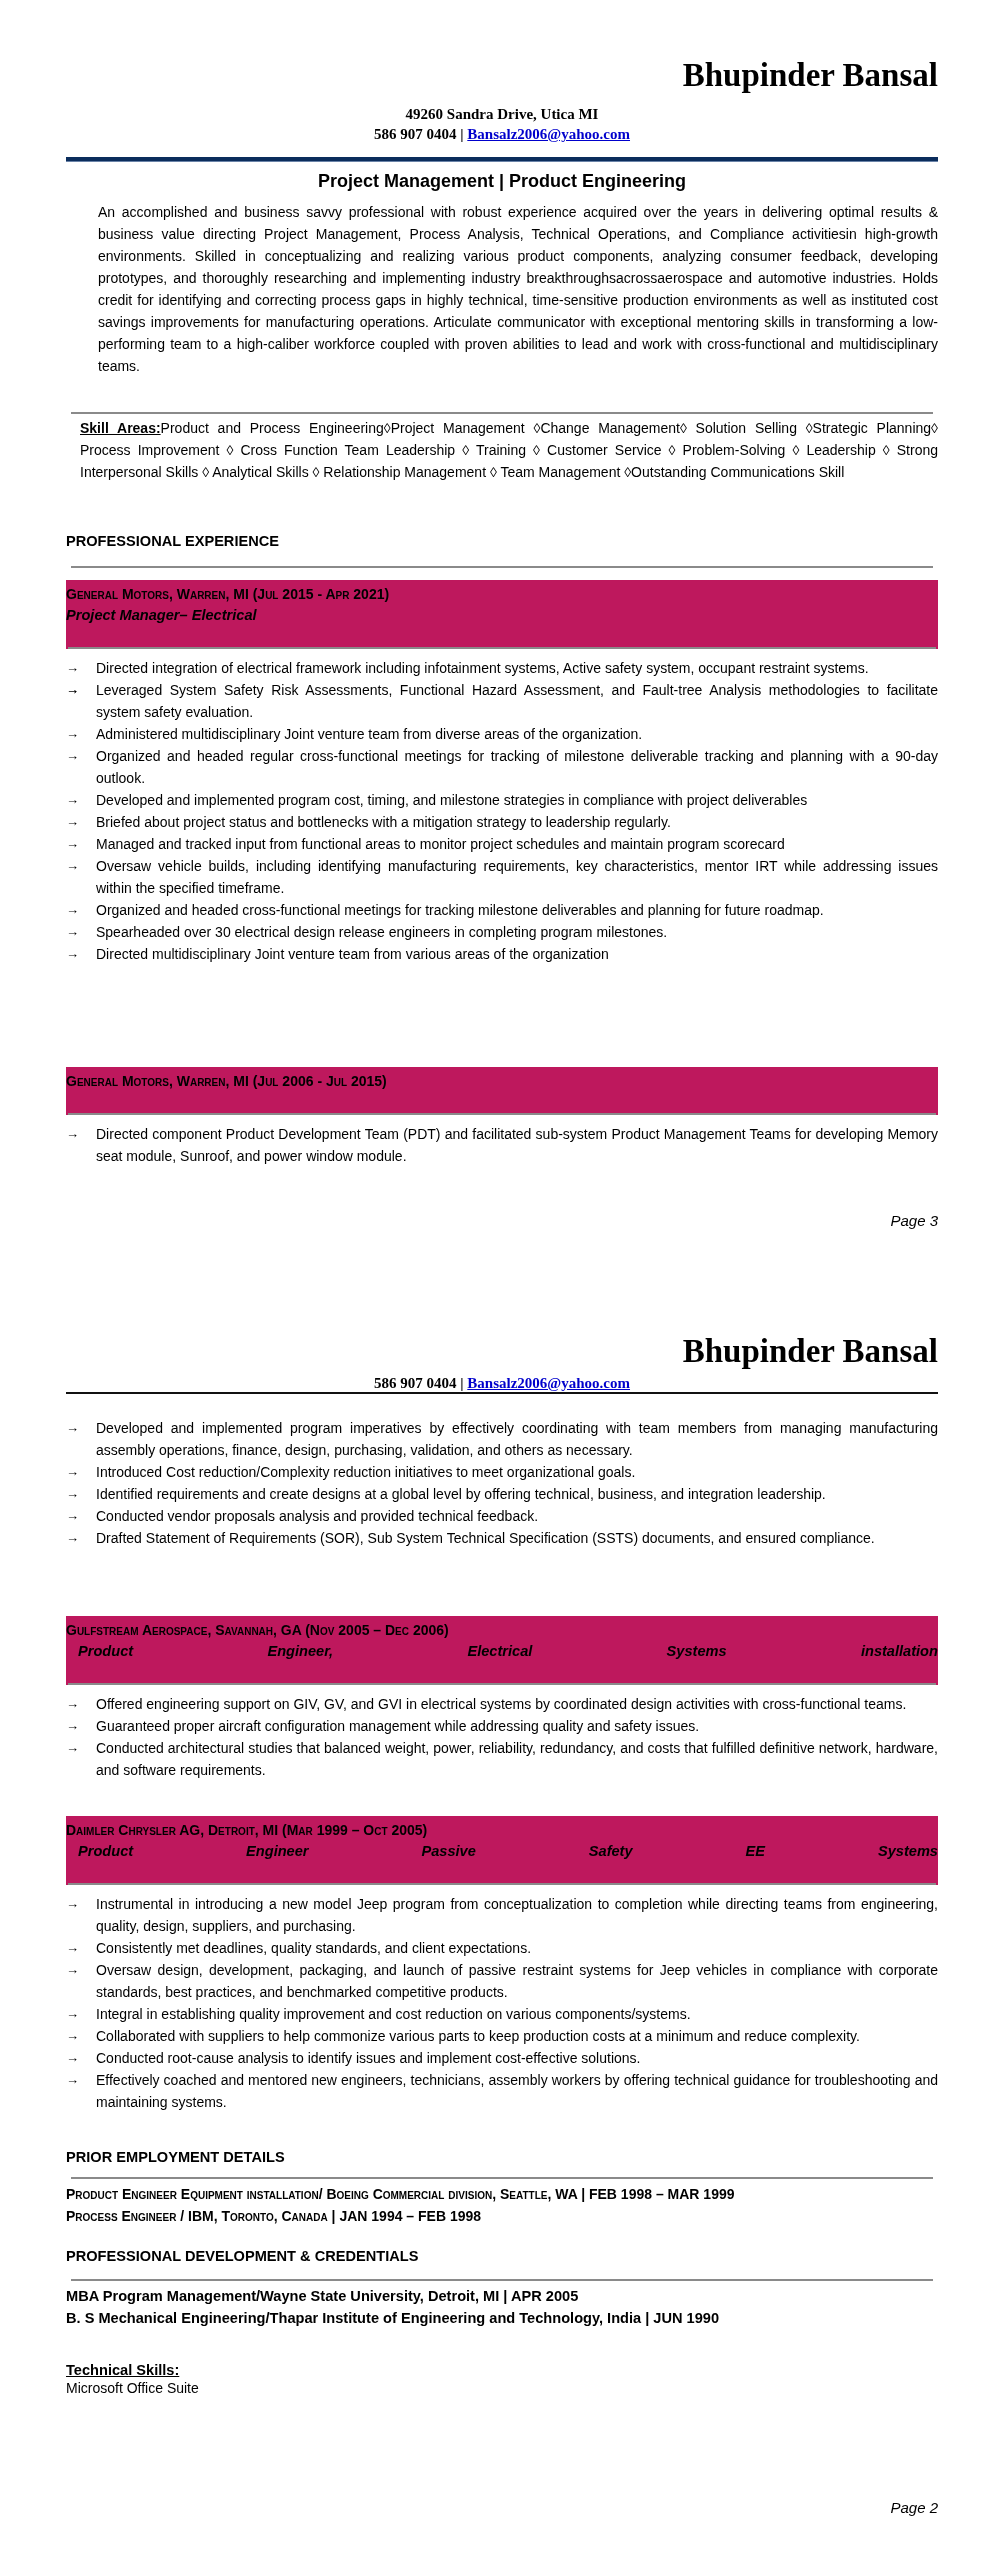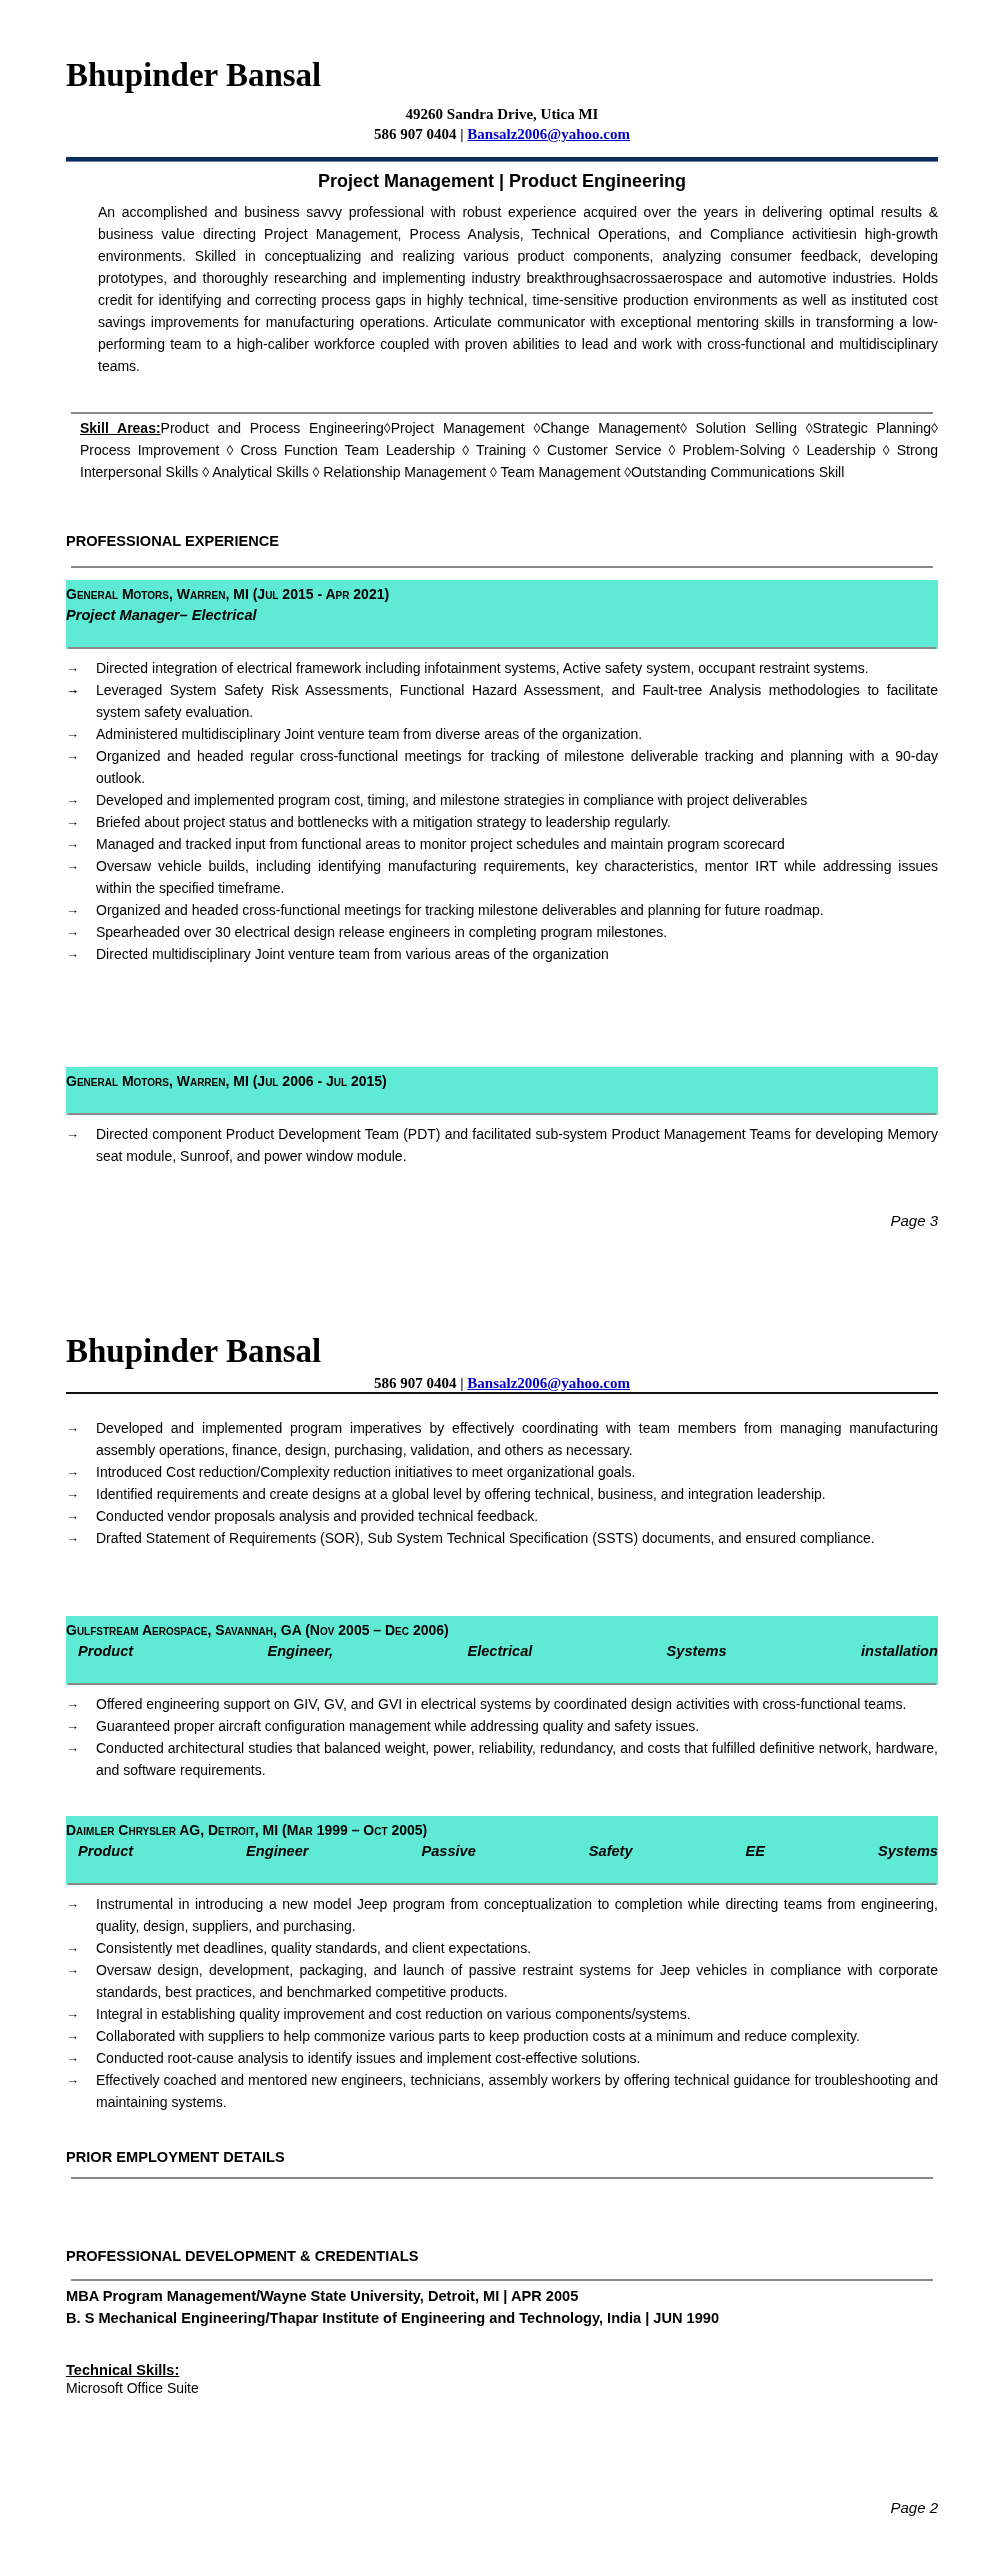--- a/index.html
+++ b/index.html
@@ -1,33 +1,33 @@
 <!DOCTYPE html>
 <html style="font-size:9.4px"><head>
 <meta charset="utf-8">
 <style>
   html, body { margin: 0; padding: 0; background: #ffffff; }
   body { width: 995px; height: 2576px; position: relative; color: #000; font-family: "Liberation Sans", sans-serif; }
   .page { position: absolute; left: 66px; width: 872px; }
   #page1 { top: 0; height: 1288px; }
   #page2 { top: 1288px; height: 1288px; }
 
-  .name { font-family: "Liberation Serif", serif; font-weight: bold; font-size: 33px; text-align: left; line-height: 1; letter-spacing: 0px; }
+  .name { font-family: "Liberation Serif", serif; font-weight: bold; font-size: 33px; text-align: right; line-height: 1; letter-spacing: 0px; }
   .contact { font-family: "Liberation Serif", serif; font-weight: bold; font-size: 15px; text-align: center; line-height: 1.35; }
   .contact a { color: #0000cc; text-decoration: underline; }
   .rule-blue { height: 3.5px; background: #0b2d5c; border-bottom: 0.6px solid #6a83a8; }
   .rule-black { height: 2.3px; background: #111; }
   .headline { font-weight: bold; font-size: 18px; text-align: center; }
   .para { font-size: 14px; line-height: 22px; text-align: justify; margin-left: 32px; }
   .gray-rule { height: 2.3px; background: #8a8a8a; margin: 0 4.7px; }
   .skills { font-size: 14px; line-height: 22px; text-align: justify; padding-left: 14px; }
   .skills .lbl { font-weight: bold; text-decoration: underline; }
   .section-title { font-weight: bold; font-size: 14.6px; text-align: left; }
 
-  .job-head { background: #5eead4; padding: 3.5px 0 0 0; }
+  .job-head { background: #be185d; padding: 3.5px 0 0 0; }
   .company { font-weight: bold; font-size: 14px; font-variant: small-caps; line-height: 21px; }
   .role { font-weight: bold; font-style: italic; font-size: 14.6px; line-height: 21px; }
   .role.spread { display: flex; justify-content: space-between; padding-left: 12px; }
   .job-head .inner-rule { height: 2.3px; background: #8a8a8a; margin: 21px 1.8px 8.2px 1.8px; }
 
   ul.bul { list-style: none; margin: 0; padding: 0; }
   ul.bul li { position: relative; padding-left: 30px; font-size: 14px; line-height: 22px; text-align: justify; }
   ul.bul li .arrow { position: absolute; left: 0; top: 0; font-size: 13px; }
 
   .prior { font-weight: bold; font-size: 14px; line-height: 21.7px; font-variant: small-caps; }
@@ -159,20 +159,24 @@
         <li><span class="arrow">→</span><span>Oversaw design, development, packaging, and launch of passive restraint systems for Jeep vehicles in compliance with corporate standards, best practices, and benchmarked competitive products.</span></li>
         <li><span class="arrow">→</span><span>Integral in establishing quality improvement and cost reduction on various components/systems.</span></li>
         <li><span class="arrow">→</span><span>Collaborated with suppliers to help commonize various parts to keep production costs at a minimum and reduce complexity.</span></li>
         <li><span class="arrow">→</span><span>Conducted root-cause analysis to identify issues and implement cost-effective solutions.</span></li>
         <li><span class="arrow">→</span><span>Effectively coached and mentored new engineers, technicians, assembly workers by offering technical guidance for troubleshooting and maintaining systems.</span></li>
       </ul>
   </div>
 
   <div class="abs section-title" style="top:861px;">PRIOR EMPLOYMENT DETAILS</div>
   <div class="abs gray-rule" style="top:889px;"></div>
+  <div class="abs" style="top:896px;">
+    <div class="prior">Product Engineer Equipment installation/ Boeing Commercial division, Seattle, WA | FEB 1998 – MAR 1999</div>
+    <div class="prior">Process Engineer / IBM, Toronto, Canada | JAN 1994 – FEB 1998</div>
+  </div>
 
   <div class="abs section-title" style="top:960px;">PROFESSIONAL DEVELOPMENT &amp; CREDENTIALS</div>
   <div class="abs gray-rule" style="top:991px;"></div>
   <div class="abs" style="top:998px;">
     <div class="edu">MBA Program Management/Wayne State University, Detroit, MI | APR 2005</div>
     <div class="edu">B. S Mechanical Engineering/Thapar Institute of Engineering and Technology, India | JUN 1990</div>
   </div>
 
   <div class="abs" style="top:1074px;">
     <div class="tech-lbl">Technical Skills:</div>

